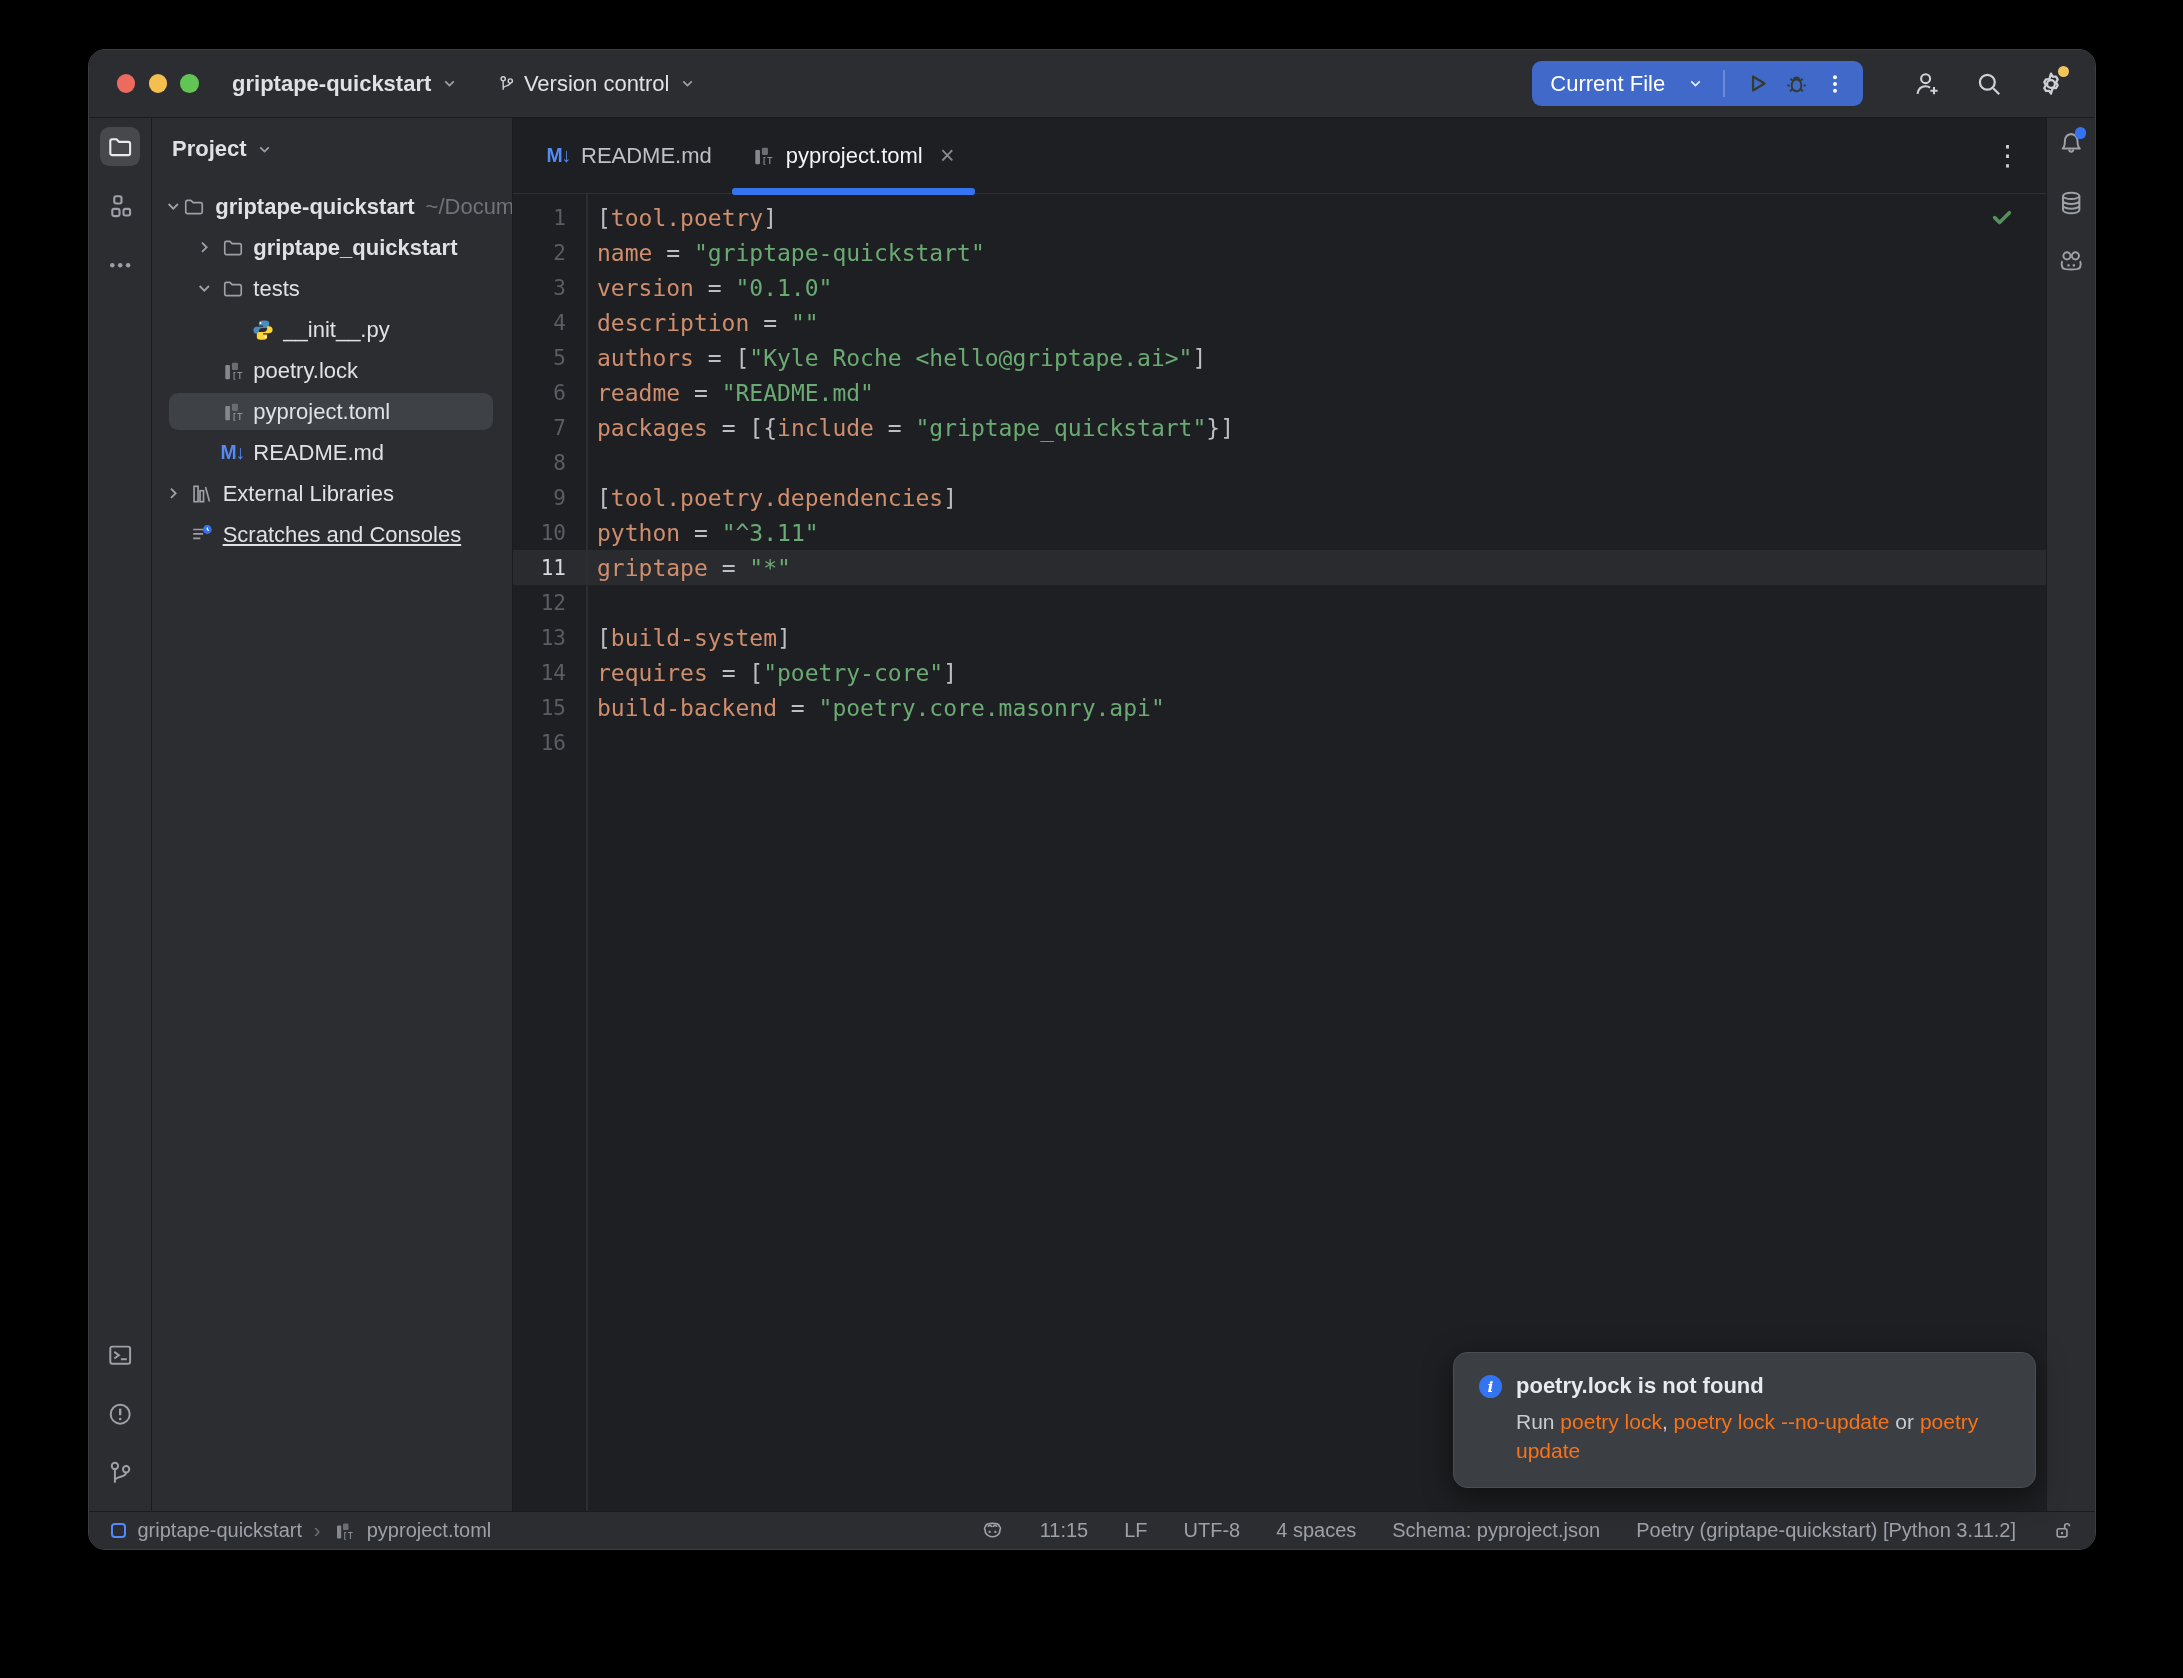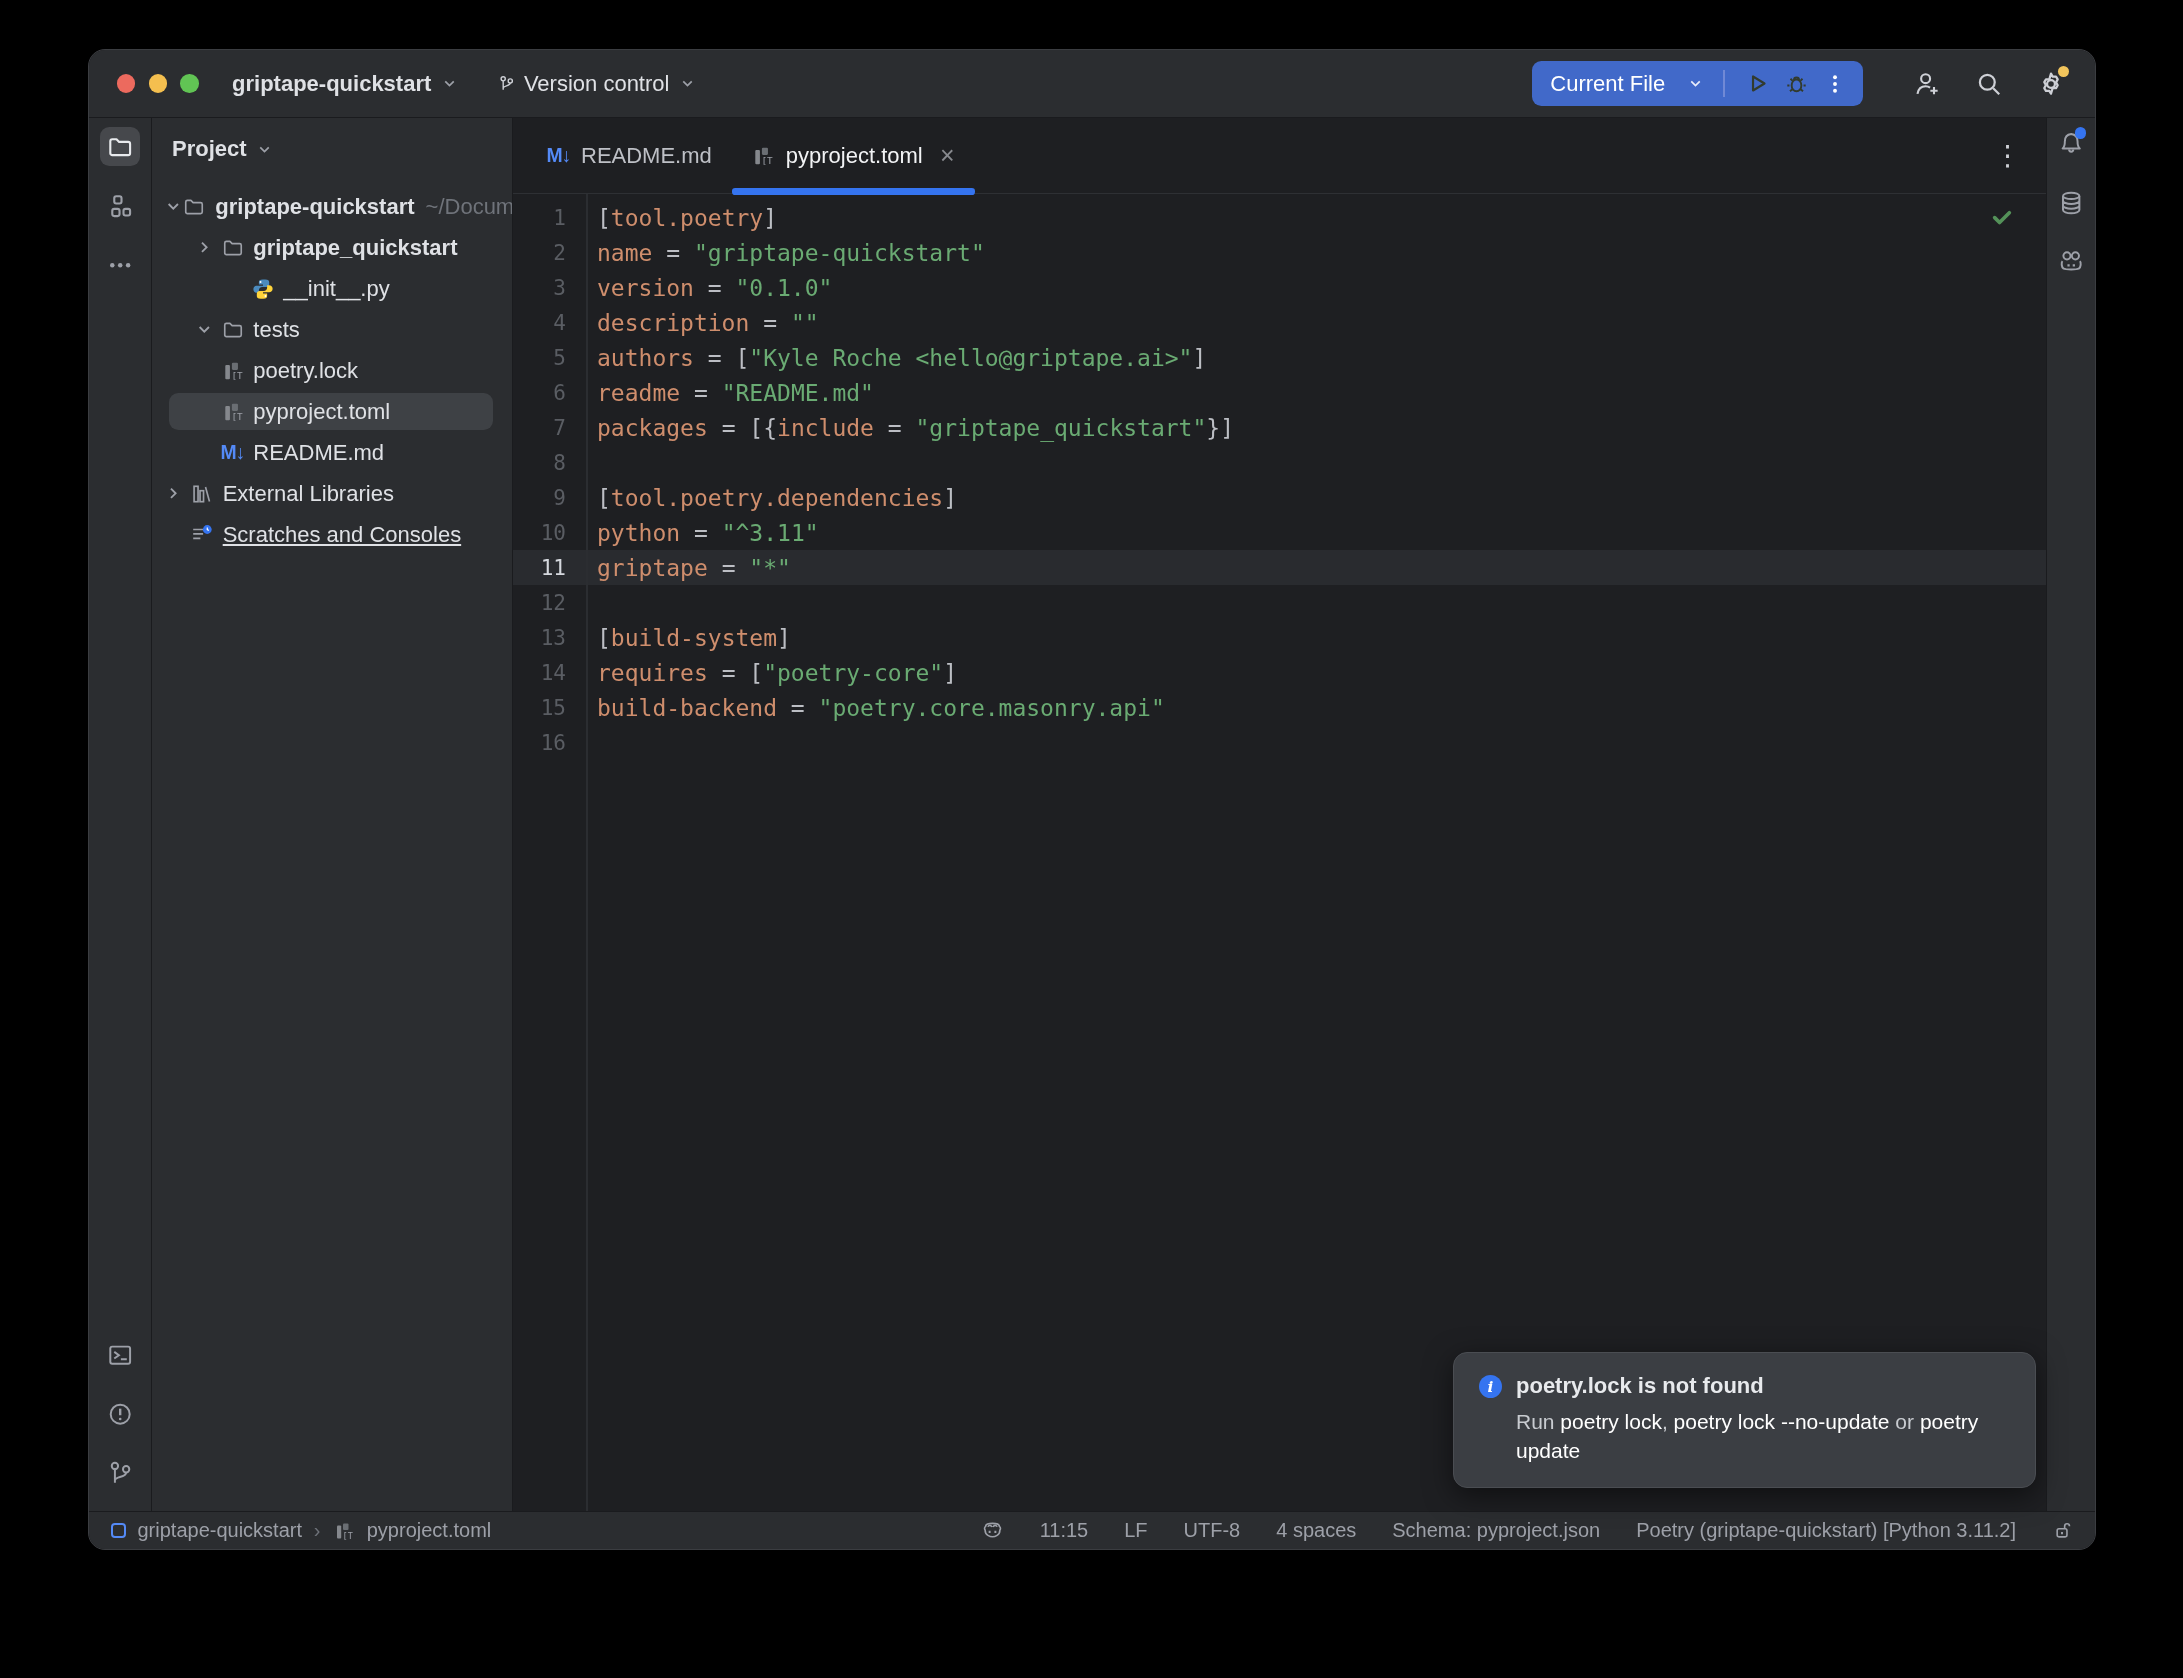--- a/index.html
+++ b/index.html
@@ -67,21 +67,21 @@
   .tk-k{color:#CF8E6D;margin-top:15px;} .tk-s{color:#6AAB73;} .tk-p{color:#BCBEC4;}
   .green-check{position:absolute;top:12.4px;right:33px;width:22px;height:22px;}
   
   .notification{position:absolute;right:10px;bottom:23px;width:583px;box-sizing:border-box;background:#3B3E43;
         border:0.8px solid #4A4D52;border-radius:14px;padding:20px 26.4px 22px 25px;box-shadow:0 7.8px 28px rgba(0,0,0,.5);}
   .notif-head{display:flex;align-items:center;gap:14px;}
   .notif-ic{width:23px;height:23px;border-radius:50%;background:#3574F0;color:#fff;font-size:15.5px;font-weight:700;
         display:flex;align-items:center;justify-content:center;font-family:"DejaVu Serif",serif;font-style:italic;flex:0 0 23px;}
   .notif-title{color:#E8EAED;font-size:22px;font-weight:700;text-align:right;}
   .notif-body{margin:7.8px 0 0 37px;width:497px;font-size:21px;line-height:29px;color:#C8CBD0;}
-  .notif-link{color:#ffffff;text-decoration:none;}
+  .notif-link{color:#f97316;text-decoration:none;}
   
   .statusbar{flex:0 0 37px;background:#2B2D30;border-top:1.6px solid #1A1B1E;display:flex;align-items:center;
         padding:0 20px 0 22px;font-size:20px;color:#9DA0A8;}
   .crumbs{display:flex;align-items:center;gap:11.7px;}
   .crumb-sep{color:#6F737A;font-size:20px;}
   .module-ic{width:14.8px;height:14.8px;border:2.3px solid #548AF7;border-radius:3.9px;box-sizing:border-box;}
   .sb-right{margin-left:auto;display:flex;align-items:center;gap:36px;}
   .sb-item{white-space:nowrap;}
   .sb-ic{width:23px;height:23px;}
   svg{display:block;}
@@ -237,44 +237,44 @@
                 <path d="M6 4l4 4-4 4"></path>
               </svg>
             </span>
             <span class="t-icon">
               <svg width="22" height="22" viewBox="0 0 20 20" fill="none" stroke="#9DA0A8" stroke-width="1.5">
                 <path d="M2.5 5.5c0-.8.7-1.5 1.5-1.5h3.2l2 2h6.8c.8 0 1.5.7 1.5 1.5v7c0 .8-.7 1.5-1.5 1.5H4c-.8 0-1.5-.7-1.5-1.5v-9z" stroke-linejoin="round"></path>
               </svg>
             </span>
             <span class="t-label">griptape_quickstart</span>
           </div>
+          <div class="tree-row" style="padding-left: 43px;">
+            <span class="chev-slot">
+              <svg viewBox="0 0 16 16" fill="none" stroke="#9DA0A8" stroke-width="1.6">
+                <path d="M4 6l4 4 4-4"></path>
+              </svg>
+            </span>
+            <span class="t-icon">
+              <svg width="22" height="22" viewBox="0 0 20 20" fill="none" stroke="#9DA0A8" stroke-width="1.5">
+                <path d="M2.5 5.5c0-.8.7-1.5 1.5-1.5h3.2l2 2h6.8c.8 0 1.5.7 1.5 1.5v7c0 .8-.7 1.5-1.5 1.5H4c-.8 0-1.5-.7-1.5-1.5v-9z" stroke-linejoin="round"></path>
+              </svg>
+            </span>
+            <span class="t-label">tests</span>
+          </div>
           <div class="tree-row" style="padding-left: 73px;">
             <span class="chev-slot"></span>
             <span class="t-icon">
               <svg width="22" height="22" viewBox="0 0 16 16">
                 <path d="M7.9 1c-2.3 0-2.9.9-2.9 2v1.8h3v.8H3.6C2.1 5.6 1 6.6 1 8.2s1.1 2.6 2.6 2.6H5V8.9c0-1.4 1.1-2.4 2.4-2.4h3.2c1 0 1.9-.8 1.9-1.9V3c0-1.1-.6-2-2.9-2H7.9z" fill="#4B8BBE"></path>
                 <path d="M8.1 15c2.3 0 2.9-.9 2.9-2v-1.8H8v-.8h4.4c1.5 0 2.6-1 2.6-2.6S13.9 5.2 12.4 5.2H11v1.9c0 1.4-1.1 2.4-2.4 2.4H5.4c-1 0-1.9.8-1.9 1.9V13c0 1.1.6 2 2.9 2h1.7z" fill="#FFD43B"></path>
                 <circle cx="6.2" cy="2.9" r=".7" fill="#fff"></circle>
                 <circle cx="9.8" cy="13.1" r=".7" fill="#fff"></circle>
               </svg>
             </span>
             <span class="t-label">__init__.py</span>
-          </div>
-          <div class="tree-row" style="padding-left: 43px;">
-            <span class="chev-slot">
-              <svg viewBox="0 0 16 16" fill="none" stroke="#9DA0A8" stroke-width="1.6">
-                <path d="M4 6l4 4 4-4"></path>
-              </svg>
-            </span>
-            <span class="t-icon">
-              <svg width="22" height="22" viewBox="0 0 20 20" fill="none" stroke="#9DA0A8" stroke-width="1.5">
-                <path d="M2.5 5.5c0-.8.7-1.5 1.5-1.5h3.2l2 2h6.8c.8 0 1.5.7 1.5 1.5v7c0 .8-.7 1.5-1.5 1.5H4c-.8 0-1.5-.7-1.5-1.5v-9z" stroke-linejoin="round"></path>
-              </svg>
-            </span>
-            <span class="t-label">tests</span>
           </div>
           <div class="tree-row" style="padding-left: 43px;">
             <span class="chev-slot"></span>
             <span class="t-icon">
               <svg width="22" height="22" viewBox="0 0 20 20" style="font-size:28px">
                 <rect x="3" y="4.5" width="4.2" height="13" rx="1" fill="#85888D"></rect>
                 <rect x="9" y="2.5" width="5.5" height="6.5" rx="1" fill="#6A6E73"></rect>
                 <text x="8.6" y="17.6" font-size="8.5" fill="#9DA0A8" font-family="DejaVu Sans Mono, monospace">[T]</text>
               </svg>
             </span>

